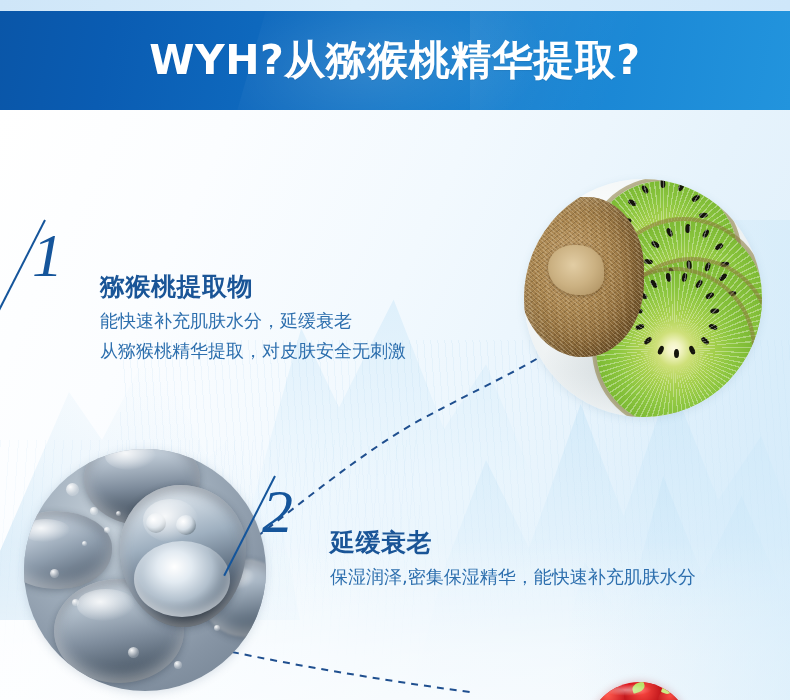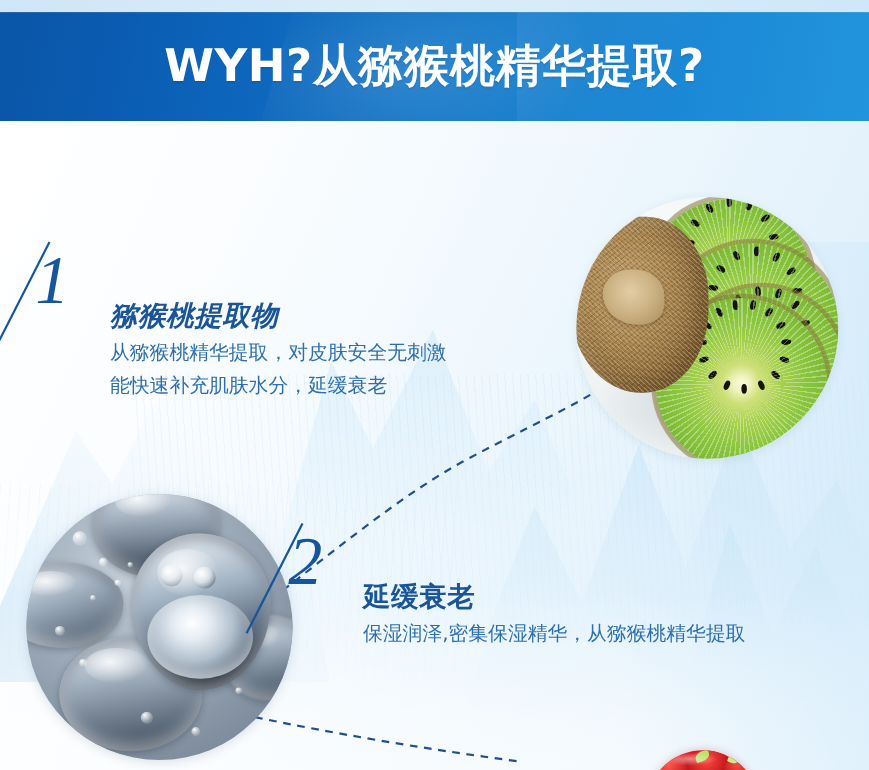--- a/index.html
+++ b/index.html
@@ -142,21 +142,21 @@
     font-family:"DejaVu Sans","Liberation Sans",sans-serif;
     font-size:18px;
     font-weight:400;
     color:#2d6fae;
     line-height:30px;
     white-space:nowrap;
   }
 
   
   #feature-1{left:28px;top:218px;width:420px;height:160px;}
-  #feature-1 .ftitle{left:72px;top:52px;font-style:italic;}
+  #feature-1 .ftitle{left:72px;top:52px;}
   #feature-1 .fbody{left:72px;top:88px;}
 
   
   #feature-2{left:288px;top:498px;width:470px;height:160px;}
   #feature-2 .ftitle{left:42px;top:28px;}
   #feature-2 .fbody{left:42px;top:64px;}
   #feature-2 .num{left:-26px;top:-18px;}
   #feature-2 .slash{left:-14px;top:-22px;}
 
   
@@ -456,29 +456,29 @@
     <div class="red-hl"></div>
   </div>
 
   <div class="feature" id="feature-1">
     <div class="num-wrap">
       <div class="num">1</div>
       <div class="slash"></div>
     </div>
     <div class="ftitle">猕猴桃提取物</div>
     <div class="fbody">
+      <div>能快速补充肌肤水分，延缓衰老</div>
       <div>从猕猴桃精华提取，对皮肤安全无刺激</div>
-      <div>能快速补充肌肤水分，延缓衰老</div>
     </div>
   </div>
 
   <div class="feature" id="feature-2">
     <div class="num-wrap">
       <div class="num">2</div>
       <div class="slash"></div>
     </div>
     <div class="ftitle">延缓衰老</div>
     <div class="fbody">
-      <div>保湿润泽,密集保湿精华，从猕猴桃精华提取</div>
+      <div>保湿润泽,密集保湿精华，能快速补充肌肤水分</div>
     </div>
   </div>
 
 </div>
 
 </body></html>

